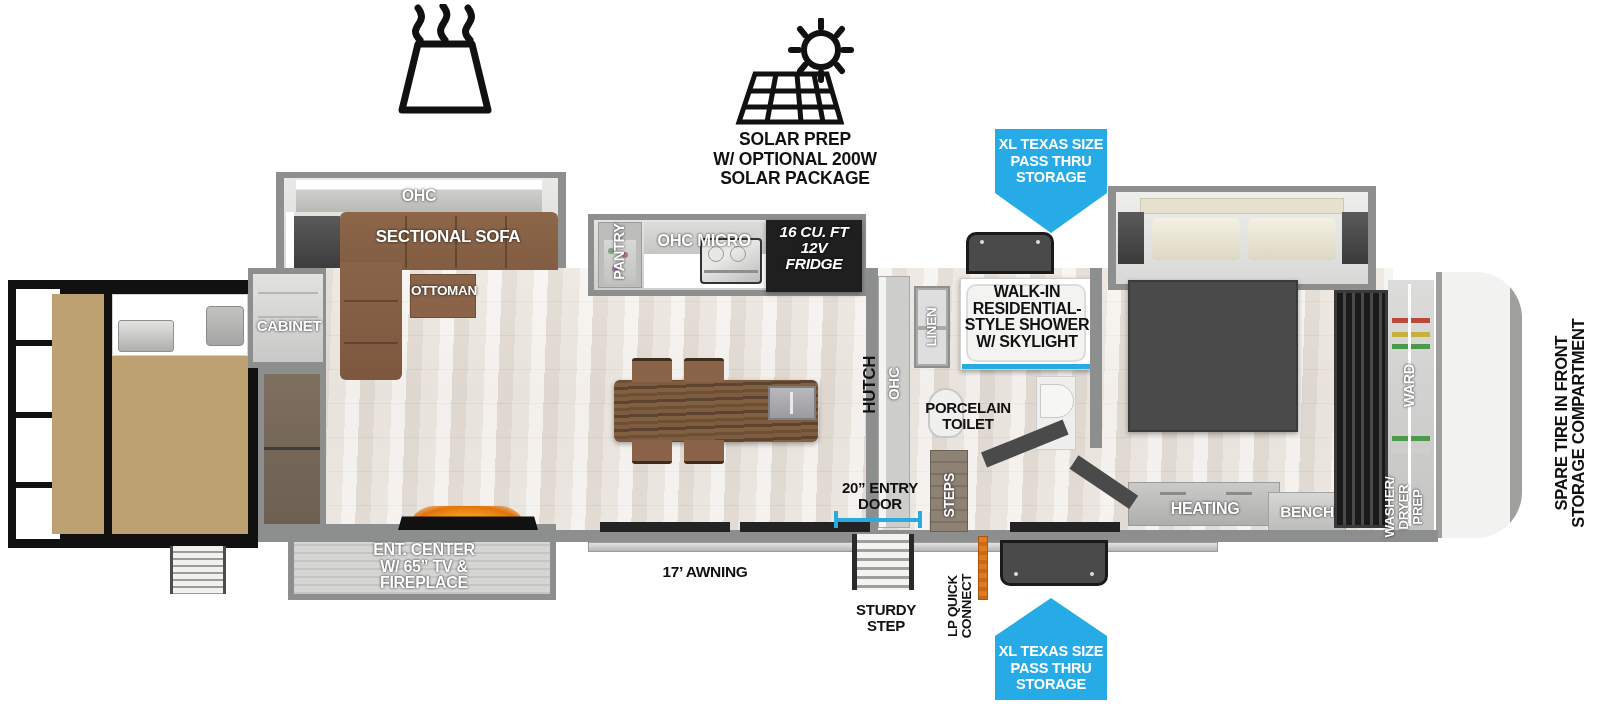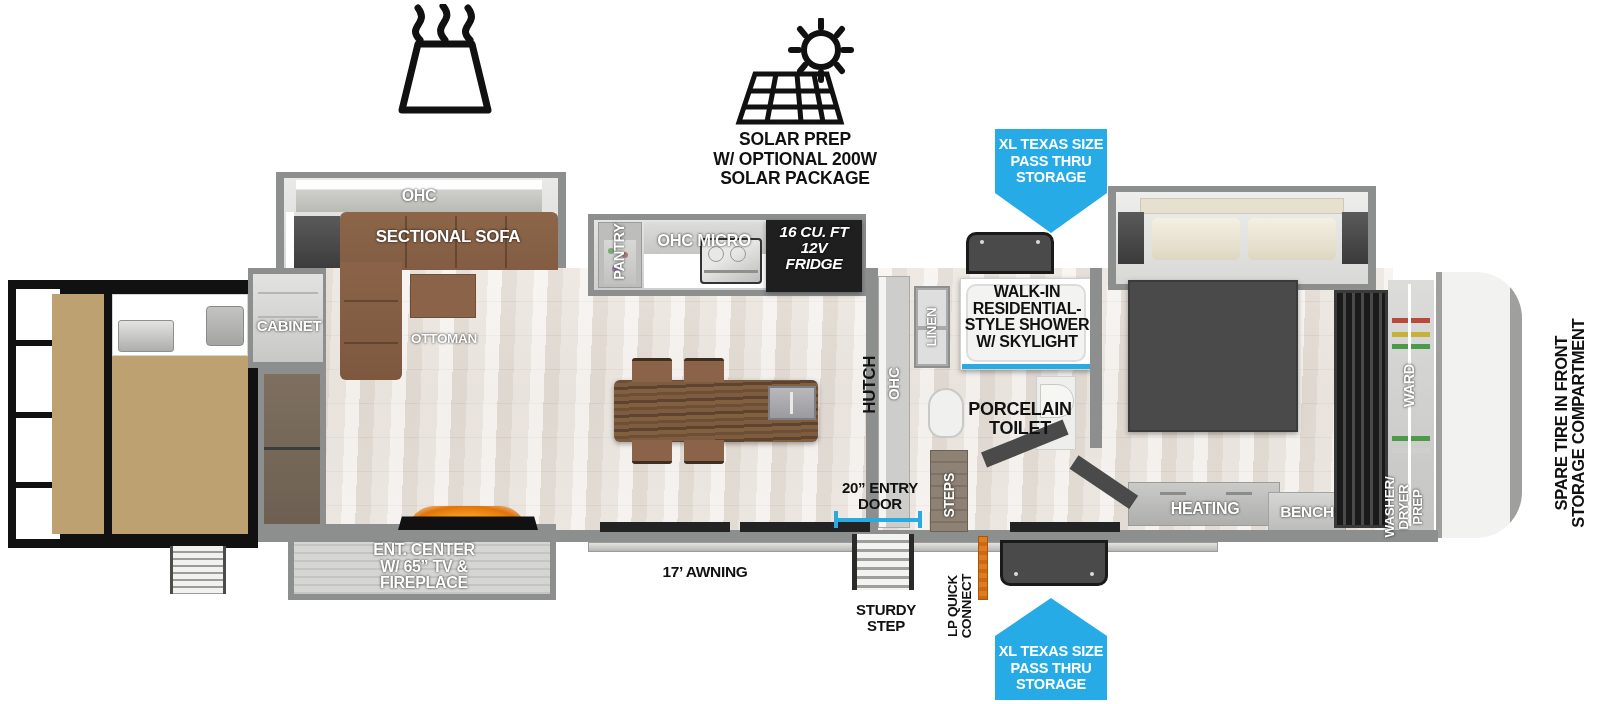--- a/index.html
+++ b/index.html
@@ -241,41 +241,41 @@
   <div class="abs wood-table shadow" style="left:614px;top:380px;width:204px;height:62px;border-radius:6px;"></div>
   <div class="abs" style="left:632px;top:358px;width:40px;height:24px;background:#8a6348;border-top:3px solid #3e2e20;border-radius:3px 3px 0 0;"></div>
   <div class="abs" style="left:684px;top:358px;width:40px;height:24px;background:#8a6348;border-top:3px solid #3e2e20;border-radius:3px 3px 0 0;"></div>
   <div class="abs" style="left:632px;top:440px;width:40px;height:24px;background:#8a6348;border-bottom:3px solid #3e2e20;border-radius:0 0 3px 3px;"></div>
   <div class="abs" style="left:684px;top:440px;width:40px;height:24px;background:#8a6348;border-bottom:3px solid #3e2e20;border-radius:0 0 3px 3px;"></div>
   <div class="abs" style="left:768px;top:386px;width:48px;height:34px;background:linear-gradient(180deg,#b8b8bd,#9a9a9f);border:2px solid #7d7d82;"></div>
   <div class="abs" style="left:790px;top:392px;width:3px;height:22px;background:#e9e9e7;"></div>
 
   <div class="lbl w" style="left:378px;top:188px;width:82px;font-size:16px;">OHC</div>
   <div class="lbl w" style="left:348px;top:228px;width:200px;font-size:17px;">SECTIONAL SOFA</div>
-  <div class="lbl w" style="left:404px;top:284px;width:80px;font-size:13.5px;margin-top:48px;">OTTOMAN</div>
+  <div class="lbl w" style="left:404px;top:284px;width:80px;font-size:13.5px;">OTTOMAN</div>
   <div class="lbl w" style="left:250px;top:318px;width:78px;font-size:15px;">CABINET</div>
   <div class="lbl w" style="left:334px;top:542px;width:180px;font-size:16px;">ENT. CENTER
 W/ 65” TV &amp;
 FIREPLACE</div>
 
   <div class="lbl w rot90" style="left:588px;top:244px;width:64px;font-size:14.5px;">PANTRY</div>
   <div class="lbl w" style="left:640px;top:232px;width:128px;font-size:16.5px;">OHC MICRO</div>
   <div class="lbl w" style="left:764px;top:224px;width:100px;font-size:15.5px;font-style:italic;">16 CU. FT
 12V
 FRIDGE</div>
 
   <div class="lbl k rot90" style="left:820px;top:376px;width:100px;font-size:17px;">HUTCH</div>
   <div class="lbl w rot90" style="left:860px;top:376px;width:68px;font-size:15px;">OHC</div>
   <div class="lbl w rot90" style="left:902px;top:320px;width:60px;font-size:13.5px;">LINEN</div>
 
   <div class="lbl k" style="left:958px;top:284px;width:138px;font-size:16px;">WALK-IN
 RESIDENTIAL-
 STYLE SHOWER
 W/ SKYLIGHT</div>
-  <div class="lbl k" style="left:920px;top:400px;width:112px;font-size:18px;padding-left:44px;">PORCELAIN
+  <div class="lbl k" style="left:868px;top:400px;width:112px;font-size:15px;padding-left:44px;">PORCELAIN
 TOILET</div>
 
   <div class="lbl w" style="left:1140px;top:501px;width:130px;font-size:16px;">HEATING</div>
   <div class="lbl w" style="left:1266px;top:504px;width:82px;font-size:15.5px;">BENCH</div>
 
   <div class="lbl w rot90" style="left:1372px;top:378px;width:76px;font-size:14.5px;">WARD</div>
   <div class="lbl w rot90" style="left:1352px;top:486px;width:104px;font-size:13.5px;">WASHER/
 DRYER
 PREP</div>
   <div class="lbl k rot90" style="left:1430px;top:406px;width:280px;font-size:16.5px;">SPARE TIRE IN FRONT

